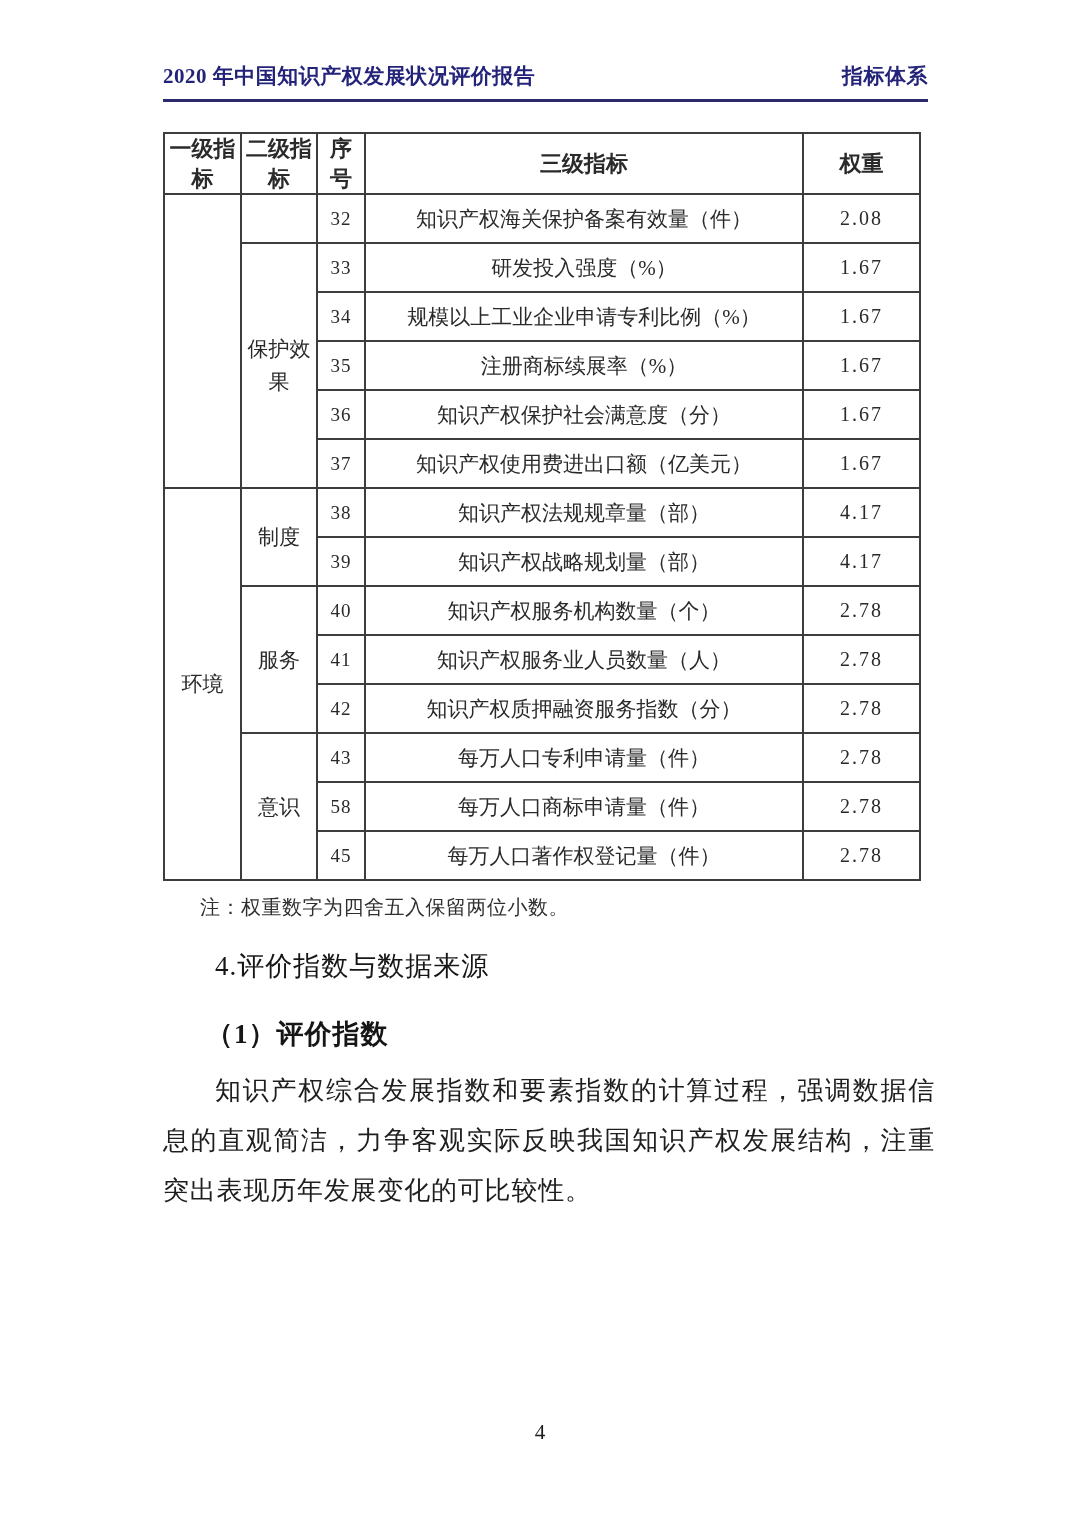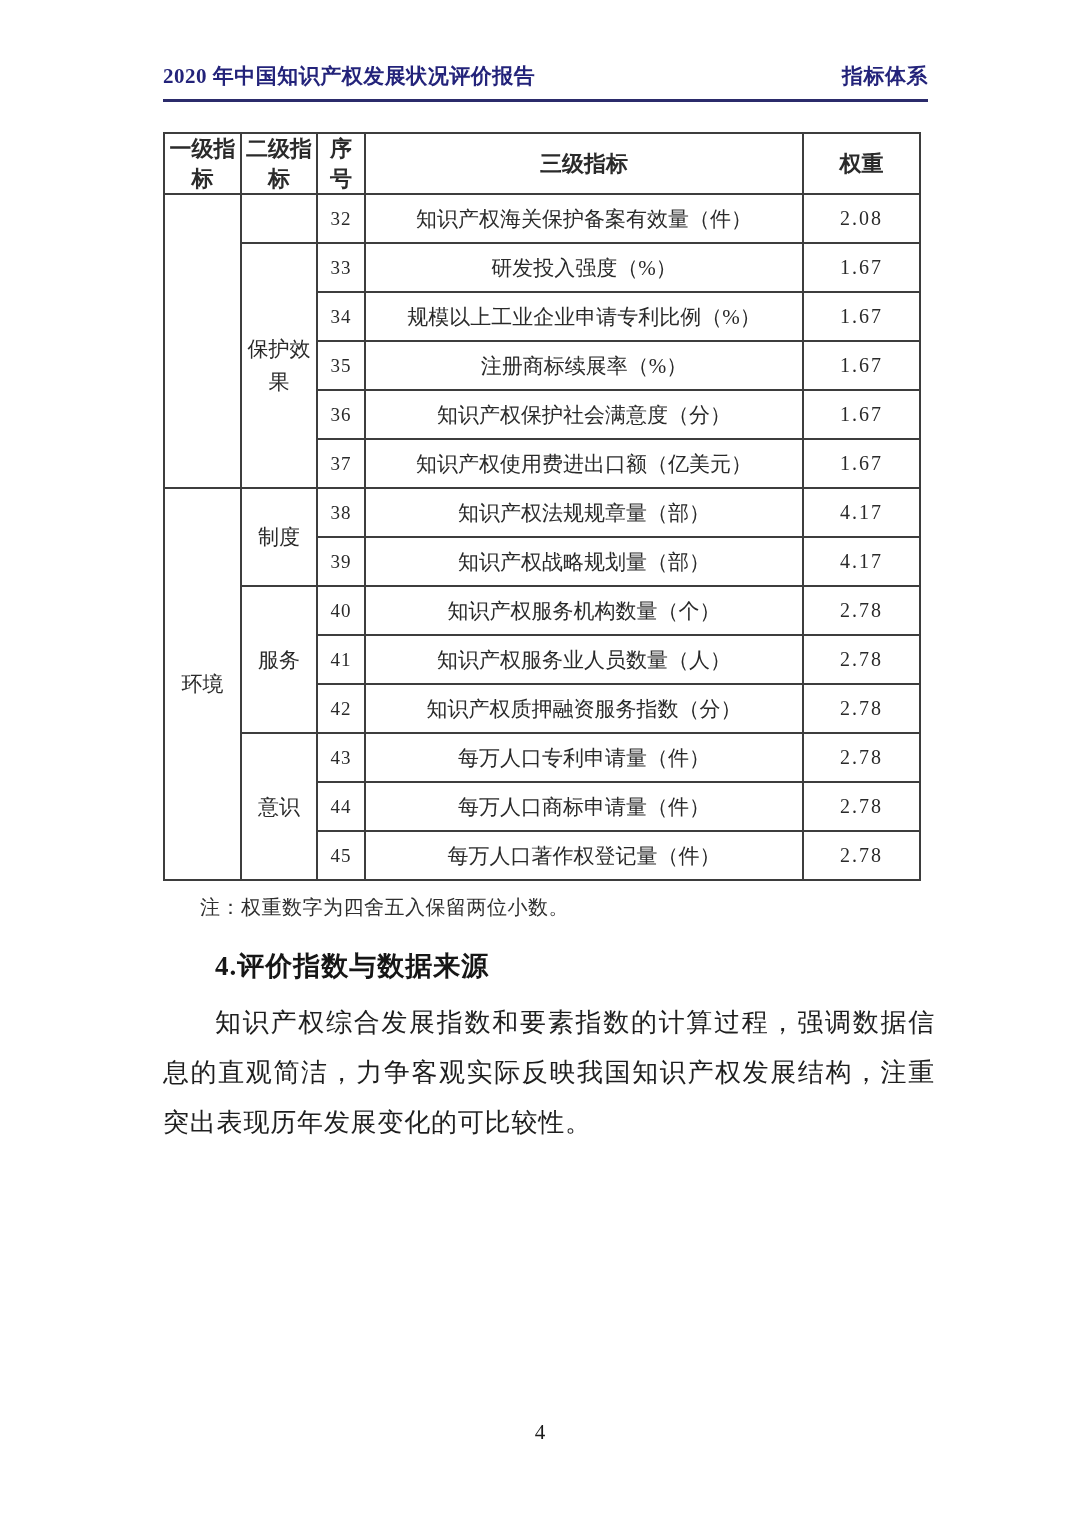--- a/index.html
+++ b/index.html
@@ -55,21 +55,21 @@
   .note {
     margin:13px 0 0 200px;
     font-size:20px;
     color:#2f2f2f;
     letter-spacing:0.5px;
   }
 
   h2.sec {
     margin:27px 0 0 215px;
     font-size:27px;
-    font-weight:bold;
+    font-weight:normal;
     color:#161616;
     letter-spacing:1px;
   }
   h3.sub {
     margin:32px 0 0 206px;
     font-size:27px;
     font-weight:bold;
     color:#161616;
     letter-spacing:1px;
   }
@@ -182,33 +182,34 @@
           <td class="c-ind">知识产权质押融资服务指数（分）</td>
           <td class="c-wt">2.78</td>
         </tr>
         <tr>
           <td class="c-l2" rowspan="3">意识</td>
           <td class="c-no">43</td>
           <td class="c-ind">每万人口专利申请量（件）</td>
           <td class="c-wt">2.78</td>
         </tr>
         <tr>
-          <td class="c-no">44</td>
+          <td class="c-no">58</td>
           <td class="c-ind">每万人口商标申请量（件）</td>
           <td class="c-wt">2.78</td>
         </tr>
         <tr>
           <td class="c-no">45</td>
           <td class="c-ind">每万人口著作权登记量（件）</td>
           <td class="c-wt">2.78</td>
         </tr>
       </tbody>
   </table>
 
   <p class="note">注：权重数字为四舍五入保留两位小数。</p>
 
   <h2 class="sec">4.评价指数与数据来源</h2>
+  <h3 class="sub">（1）评价指数</h3>
 
   <p class="para">知识产权综合发展指数和要素指数的计算过程，强调数据信息的直观简洁，力争客观实际反映我国知识产权发展结构，注重突出表现历年发展变化的可比较性。</p>
 
   <div class="page-number">4</div>
 
 </div>
 
 </body></html>

